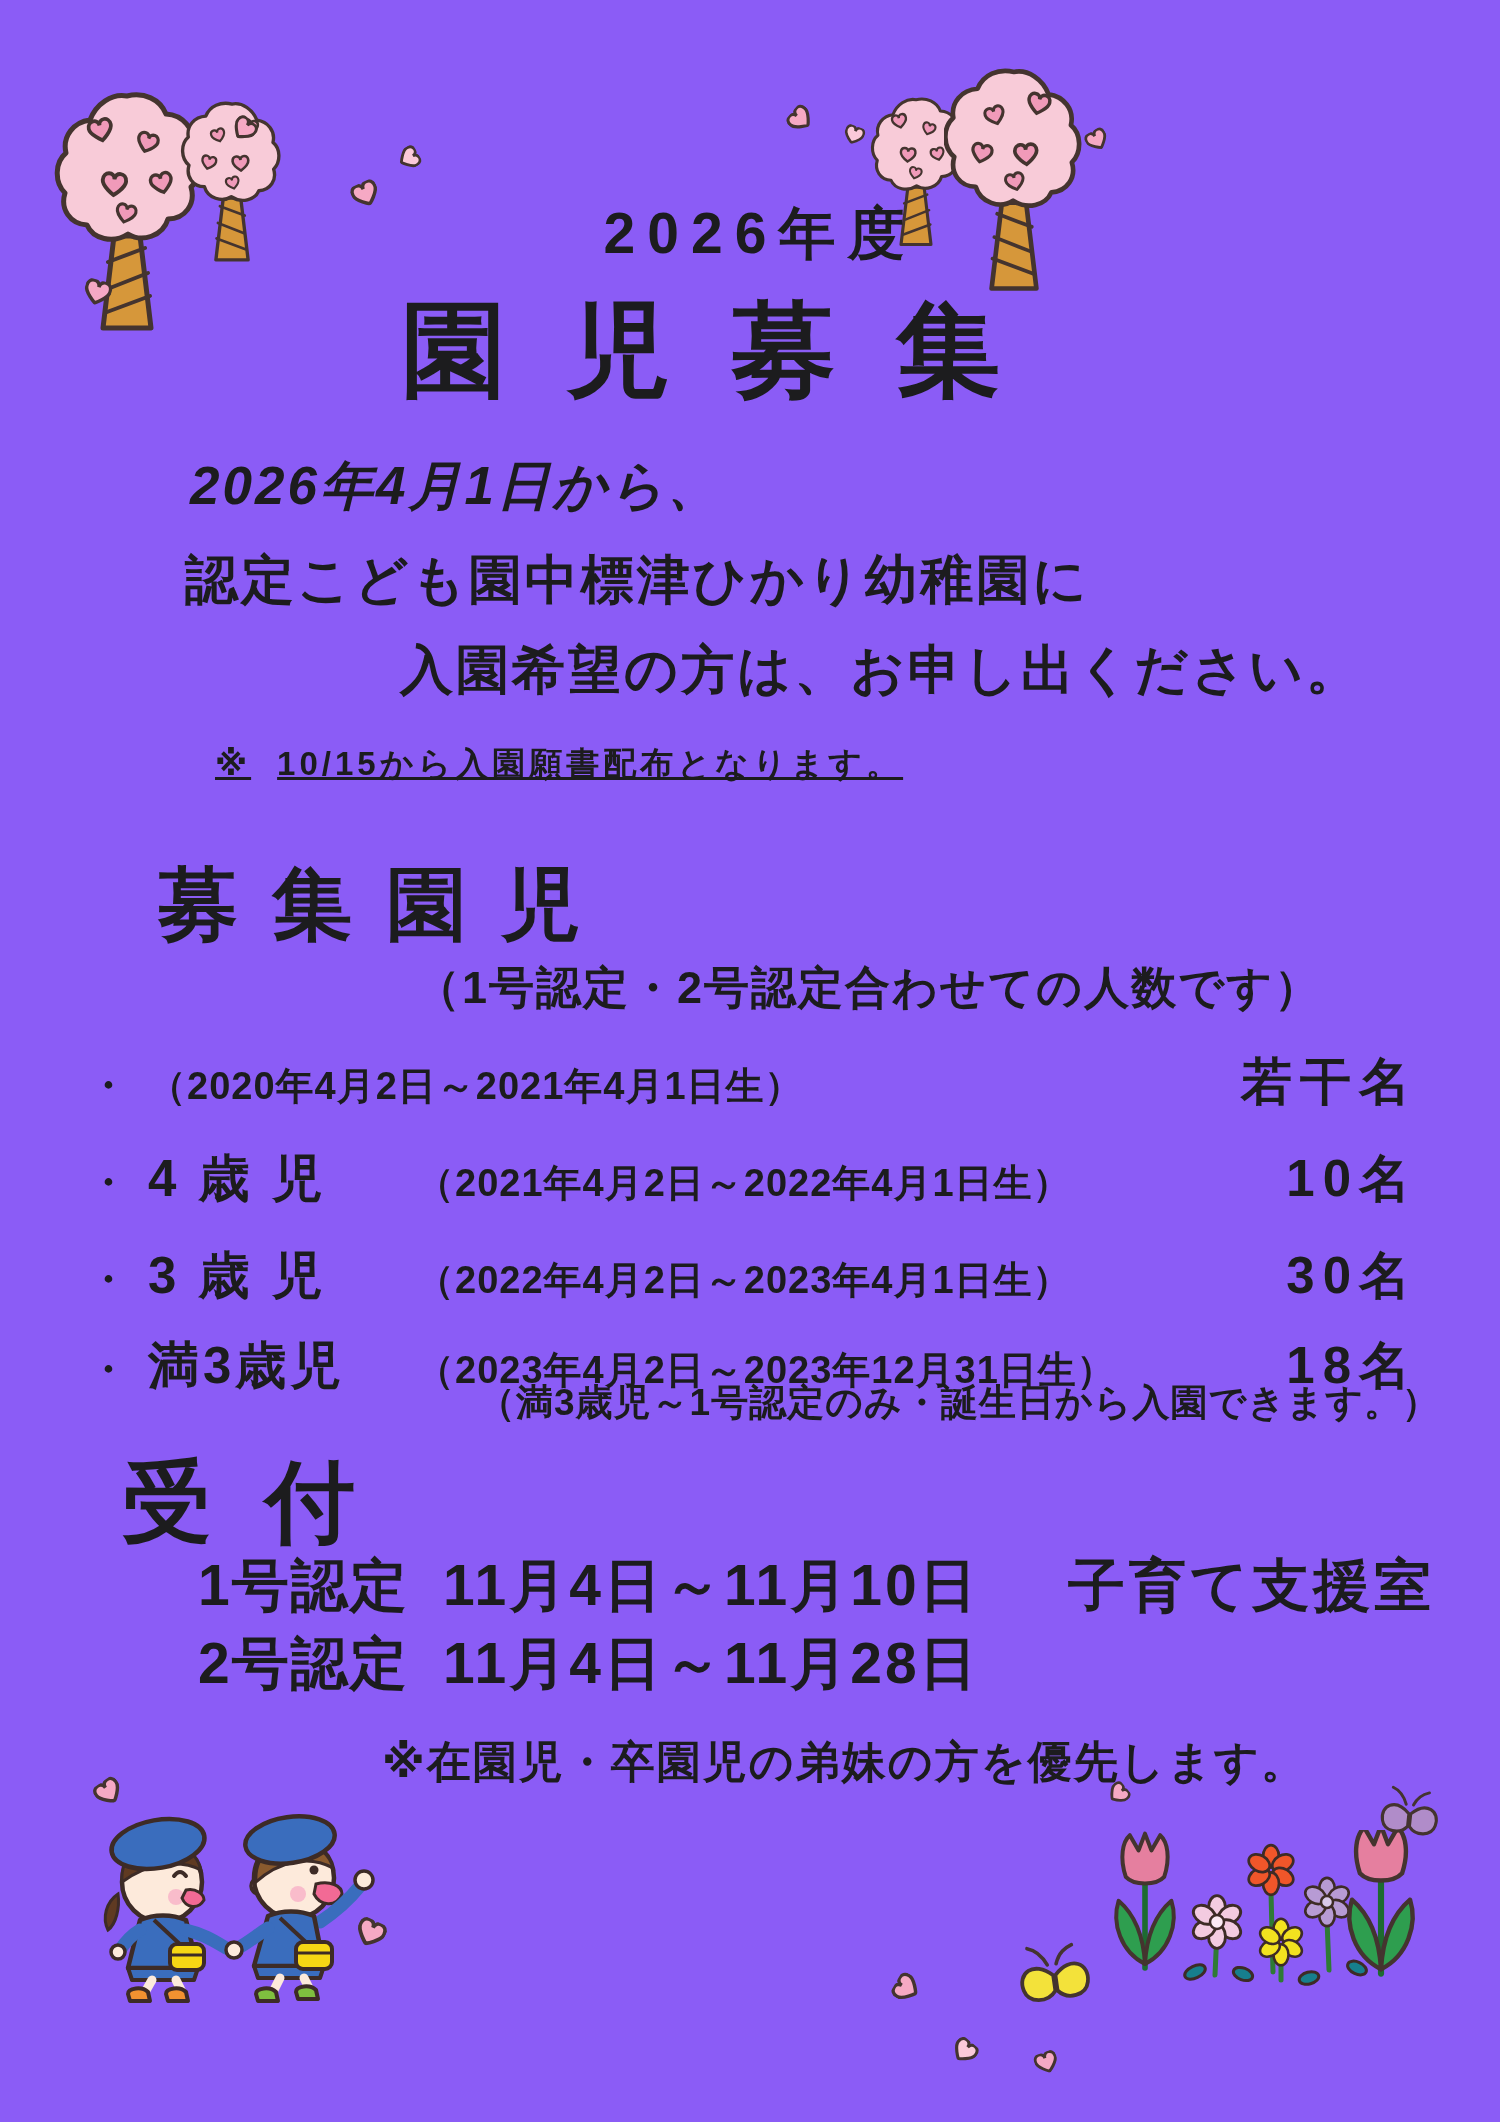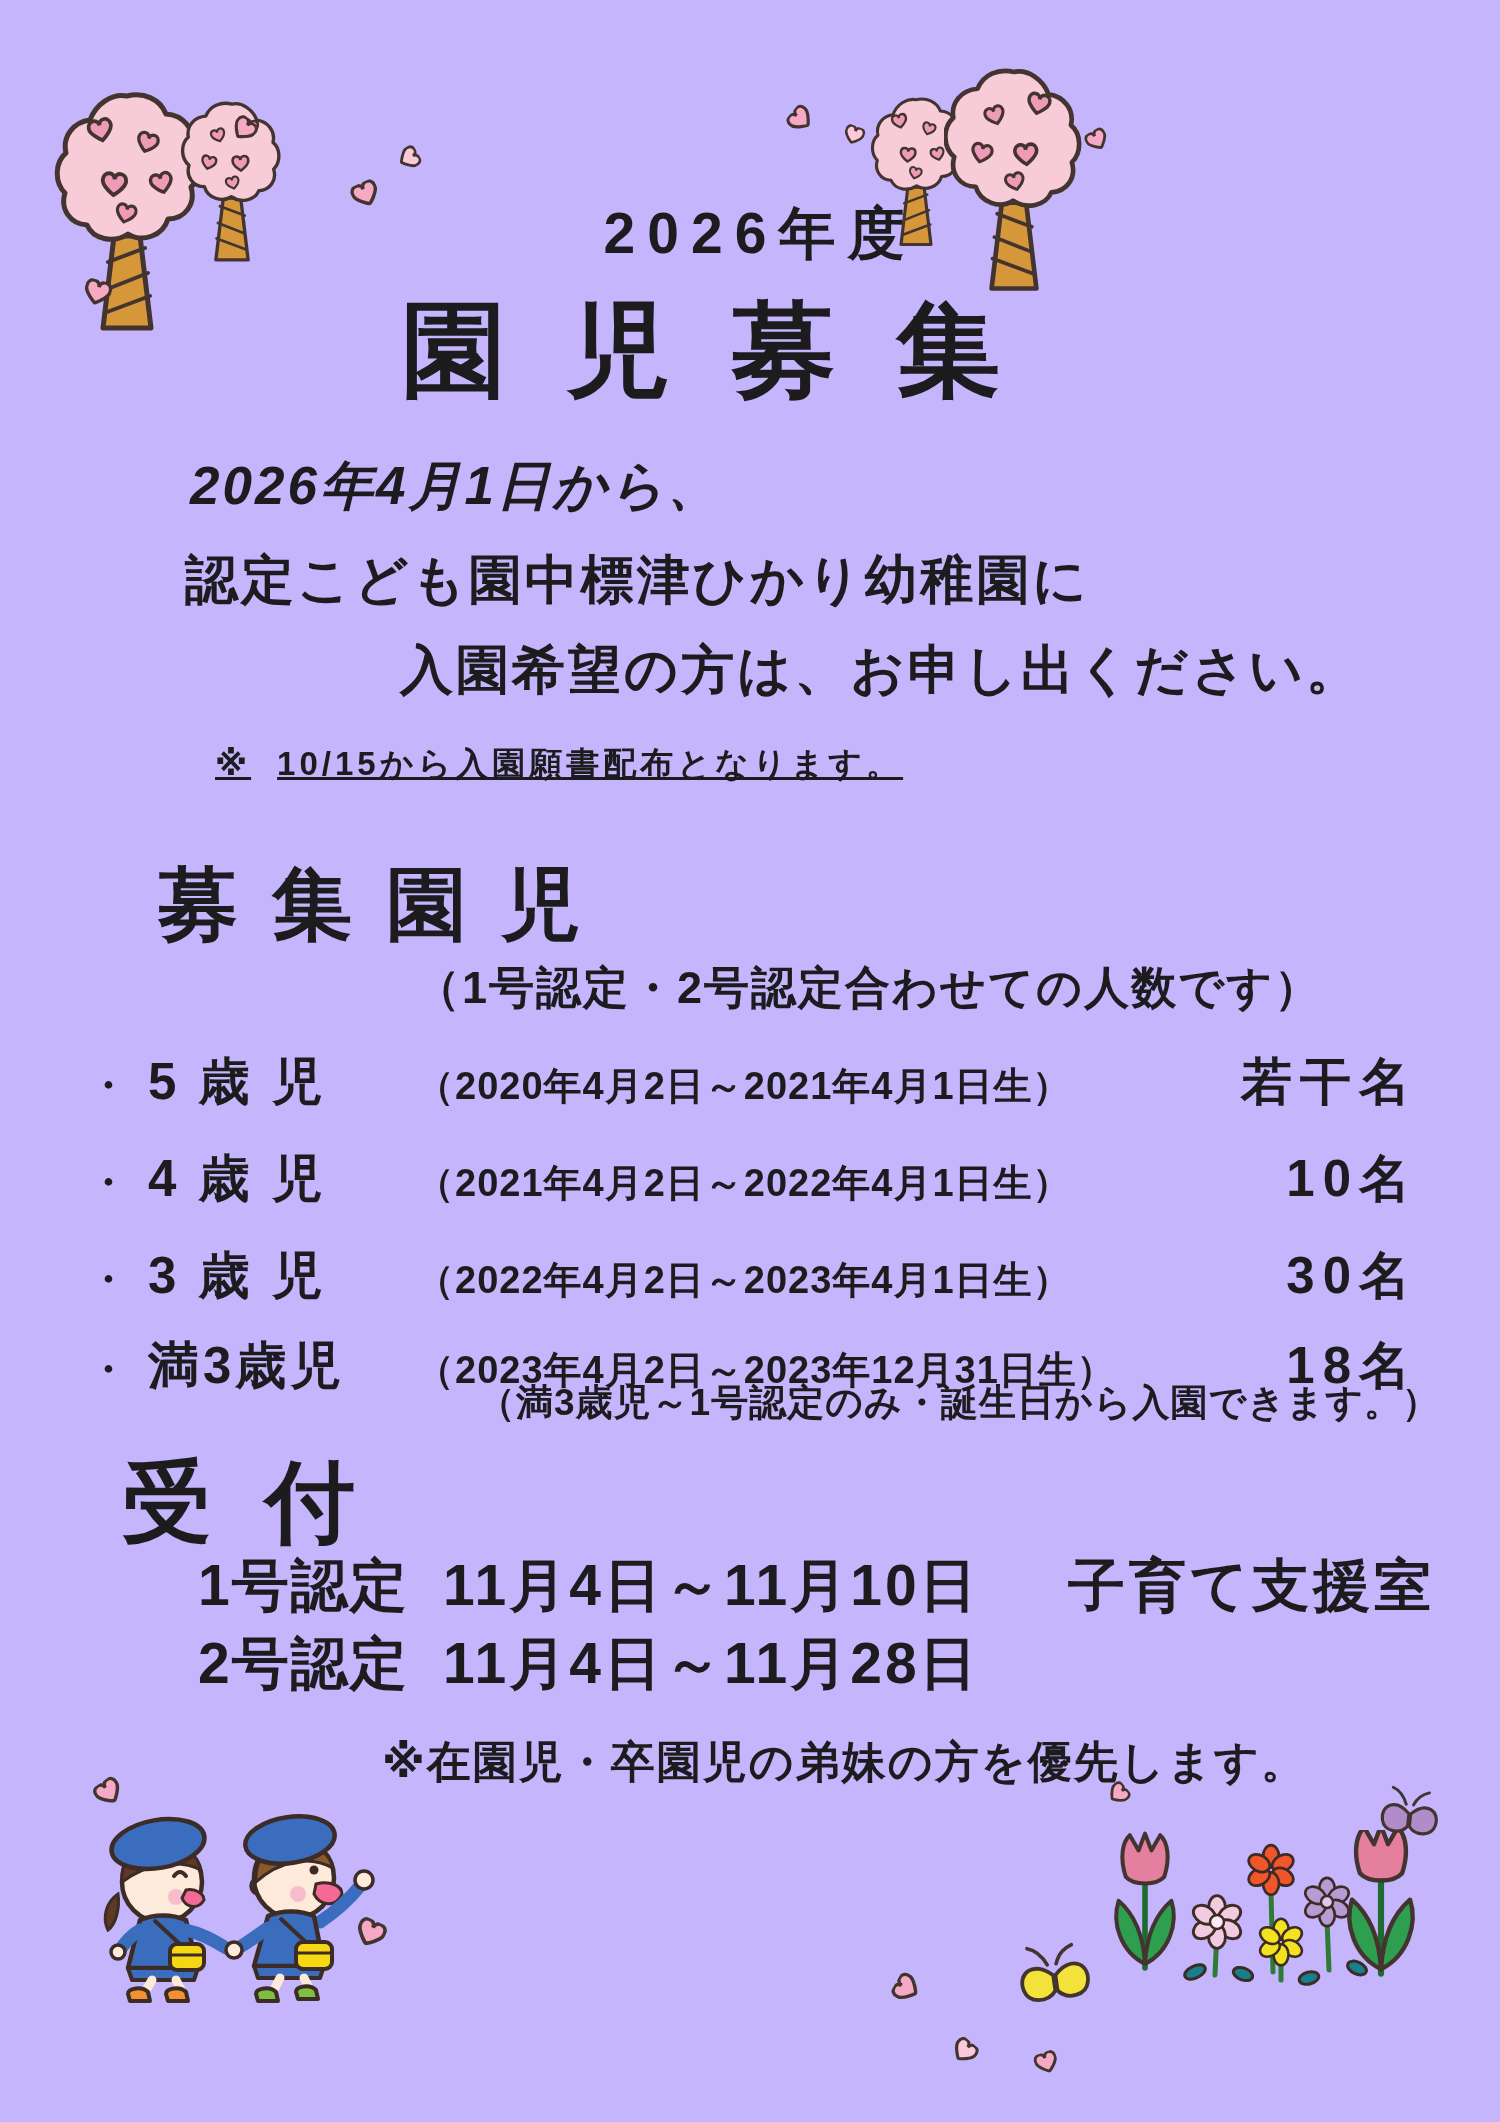--- a/index.html
+++ b/index.html
@@ -1,20 +1,20 @@
 <!DOCTYPE html>
 <html><head>
 <meta charset="utf-8">
 <style>
   html,body{margin:0;padding:0;background:#e8e8e8;}
   .page{
     position:relative;
     width:1500px;height:2122px;
     margin:0 auto;
-    background:#c4b5fd;
+    background:#8b5cf6;
     overflow:hidden;
     font-family:"Liberation Sans","DejaVu Sans",sans-serif;
     color:#1c1c1e;
   }
   .abs{position:absolute;}
   .deco{position:absolute;}
   
   .year-title{
     left:20px;right:0;top:196px;text-align:center;
     font-size:57px;font-weight:700;letter-spacing:12px;white-space:nowrap;
@@ -140,21 +140,20 @@
   <div class="abs handout-note">
     <span class="marker">※</span><span>10/15から入園願書配布となります。</span>
   </div>
 
   <div class="abs section-heading recruit-heading">募 集 園 児</div>
   <div class="abs recruit-subnote">（1号認定・2号認定合わせての人数です）</div>
 
   <div class="abs recruit-rows">
     <div class="recruit-row row-0">
       <span class="bullet">・</span>
-      <span class="age">5 歳 児</span>
       <span class="range">（2020年4月2日～2021年4月1日生）</span>
       <span class="capacity">若干名</span>
     </div>
     <div class="recruit-row row-1">
       <span class="bullet">・</span>
       <span class="age">4 歳 児</span>
       <span class="range">（2021年4月2日～2022年4月1日生）</span>
       <span class="capacity">10名</span>
     </div>
     <div class="recruit-row row-2">

